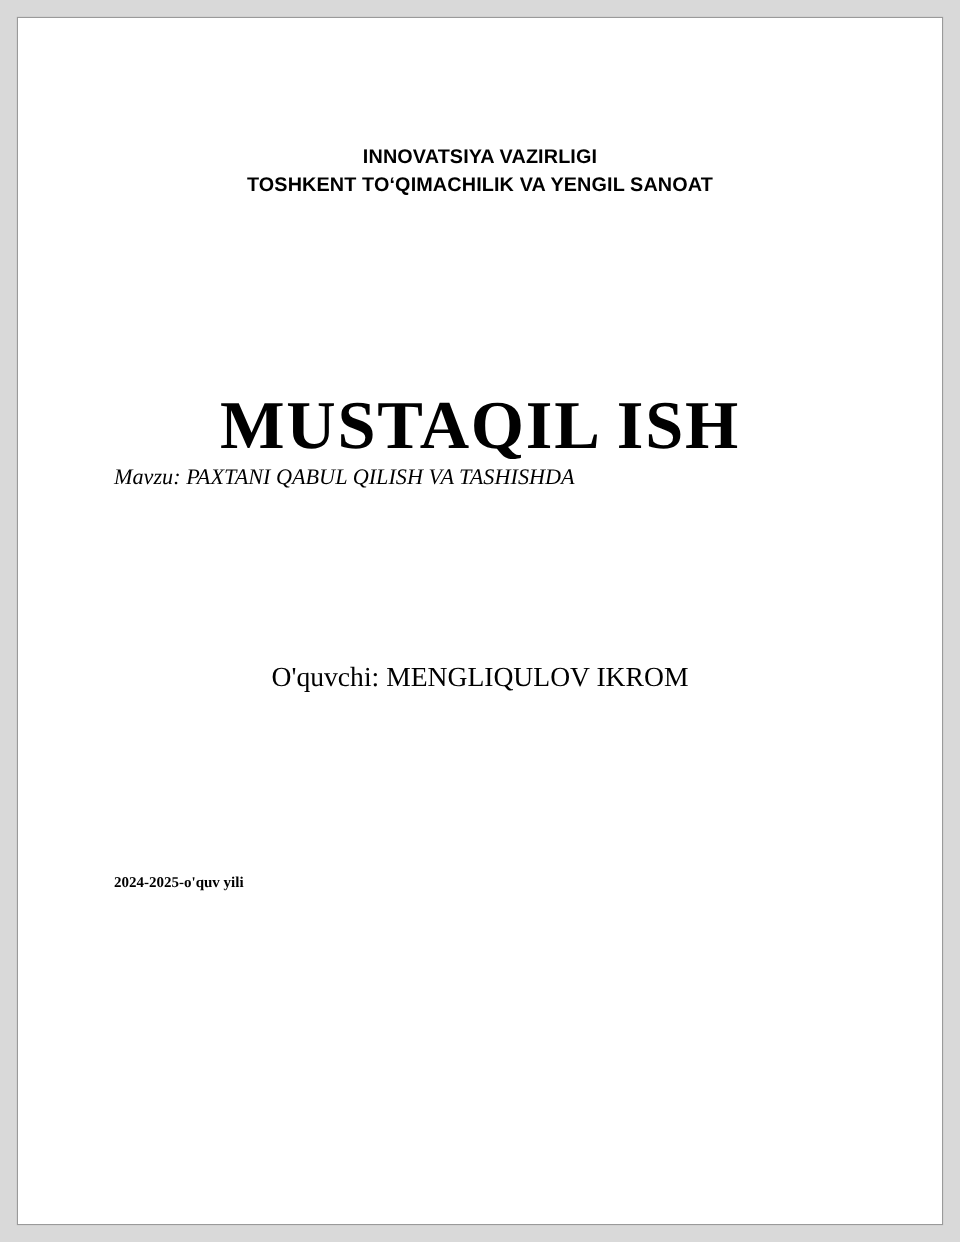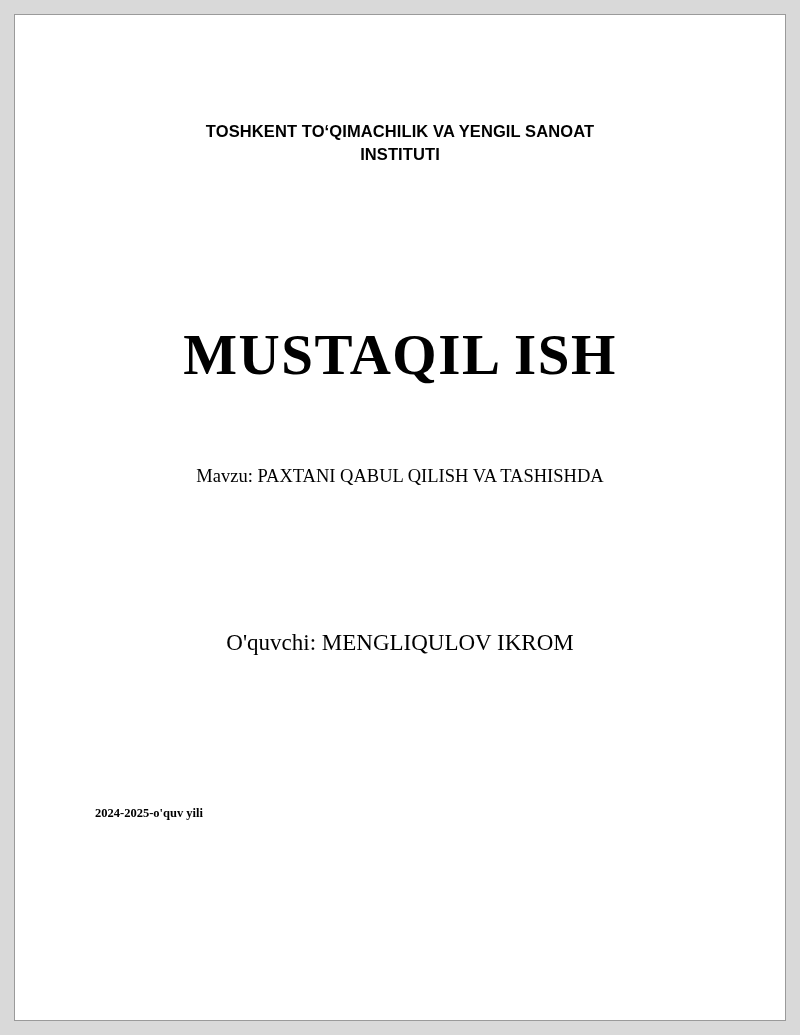--- a/index.html
+++ b/index.html
@@ -47,26 +47,26 @@
     margin-top: 158px;
     text-align: center;
     font-family: "Liberation Serif", serif;
     font-weight: bold;
     font-size: 57px;
     line-height: 1.05;
     letter-spacing: 1.5px;
     color: #000000;
   }
   .subject-block {
-    margin-top: 78px;
-    text-align: center;
+    text-align: left;
     font-family: "Liberation Serif", serif;
     font-size: 18.5px;
     line-height: 1.45;
     color: #000000;
+    font-style: italic;
   }
   .subject-line {
     display: block;
   }
   .author-block {
     margin-top: 140px;
     text-align: center;
     font-family: "Liberation Serif", serif;
     font-size: 23px;
     color: #000000;
@@ -80,22 +80,22 @@
     color: #000000;
   }
 </style>
 </head>
 <body>
 
 <div class="page">
   <div class="content">
 
     <div class="org-block">
+      <span class="org-line">INNOVATSIYA VAZIRLIGI</span>
       <span class="org-line">TOSHKENT TO‘QIMACHILIK VA YENGIL SANOAT</span>
-      <span class="org-line">INSTITUTI</span>
     </div>
 
     <div class="doc-title">MUSTAQIL ISH</div>
 
     <div class="subject-block">
       <span class="subject-line">Mavzu: PAXTANI QABUL QILISH VA TASHISHDA</span>
     </div>
 
     <div class="author-block">O'quvchi: MENGLIQULOV IKROM</div>
 

